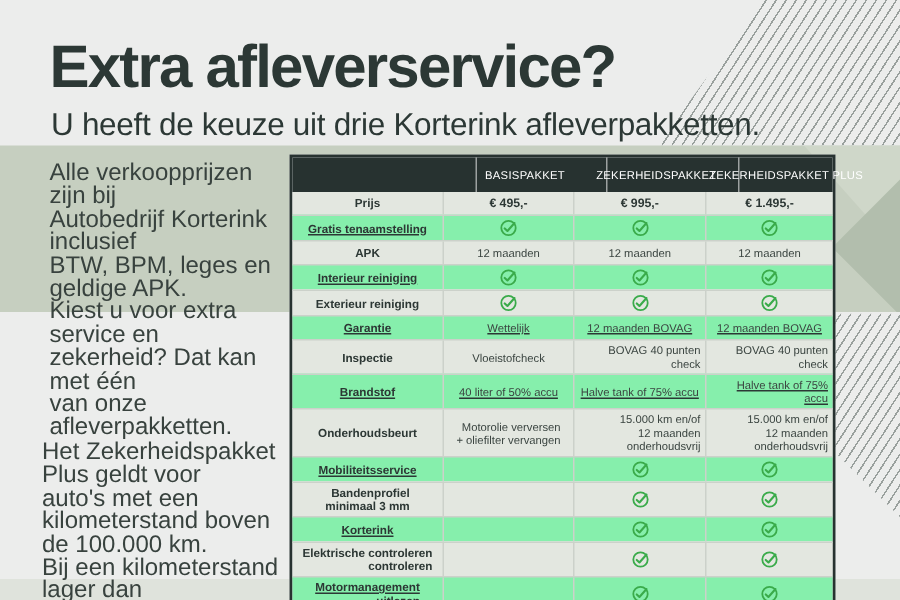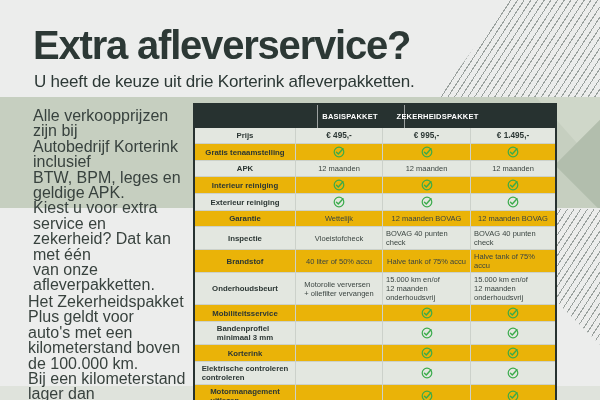--- a/index.html
+++ b/index.html
@@ -42,57 +42,57 @@
     background:#dfe3dc;
   }
   
   .title{
     position:absolute;left:33px;top:22px;
     font-size:40px;font-weight:bold;letter-spacing:-1.2px;
     color:#2c3835;line-height:46px;white-space:nowrap;
   }
   .subtitle{
     position:absolute;left:34px;top:72px;
-    font-size:17px;color:#2c3835;letter-spacing:-0.2px;white-space:nowrap;
+    font-size:21px;color:#2c3835;letter-spacing:-0.2px;white-space:nowrap;
   }
   
   .note{
     position:absolute;font-size:16px;line-height:15.4px;
     color:#38423e;white-space:pre-line;
   }
   .note-top{left:33px;top:108px;width:160px;}
   .note-bottom{left:28px;top:294px;width:180px;}
   
   .pkg-table{
     position:absolute;left:193px;top:103px;width:364px;
     border:2px solid #273230;background:#fdfdfd;
     box-sizing:border-box;
   }
   .thead{
     display:grid;grid-template-columns:100px 87px 88px 85px;
     background:#273230;color:#ffffff;height:23px;
   }
   .th{
     display:flex;align-items:center;justify-content:center;
-    font-size:7.5px;font-weight:bold;letter-spacing:0.2px;
+    font-size:7.5px;font-weight:normal;letter-spacing:0.2px;
     border-left:1px solid rgba(255,255,255,0.55);
     text-transform:uppercase;white-space:nowrap;margin-left:22px;
   }
   .th:first-child{border-left:none;}
   .tr{
     display:grid;grid-template-columns:100px 87px 88px 85px;
     min-height:15px;border-top:1px solid #ccd1ca;
   }
   .tr:first-child{border-top:none;}
   .tr.odd{background:#e3e7e0;}
-  .tr.even{background:#eab308;}
+  .tr.even{background:#86efac;text-decoration:underline;}
   .td{
     display:flex;align-items:center;justify-content:center;
     padding:2px 3px;font-size:7.5px;line-height:9px;
-    text-align:left;color:#3b4541;white-space:pre-line;
+    text-align:right;color:#3b4541;white-space:pre-line;
     border-left:1px solid #ccd1ca;box-sizing:border-box;
   }
   .td:first-child{border-left:none;}
   .td.label{font-weight:bold;color:#2c3734;font-size:7.8px;}
   .tr.emph .td.value{font-weight:bold;font-size:8.2px;color:#2c3734;}
   .check-icon{width:12px;height:12px;display:block;}
 </style>
 </head>
 <body>
 
@@ -120,20 +120,21 @@
 de 100.000 km.
 Bij een kilometerstand lager dan
 15.000 km, is bij het basispakket
 de mobiliteitsservice inbegrepen.</div>
 
   <div class="pkg-table">
     <div class="thead">
       <div class="th"></div>
     <div class="th">BASISPAKKET</div>
         <div class="th">ZEKERHEIDSPAKKET</div>
+        <div class="th">ZEKERHEIDSPAKKET PLUS</div>
       </div>
     <div class="tbody">
         <div class="tr odd emph">
           <div class="td label">Prijs</div>
           <div class="td value">€ 495,-</div>
           <div class="td value">€ 995,-</div>
           <div class="td value">€ 1.495,-</div>
         </div>
         <div class="tr even">
           <div class="td label">Gratis tenaamstelling</div>

